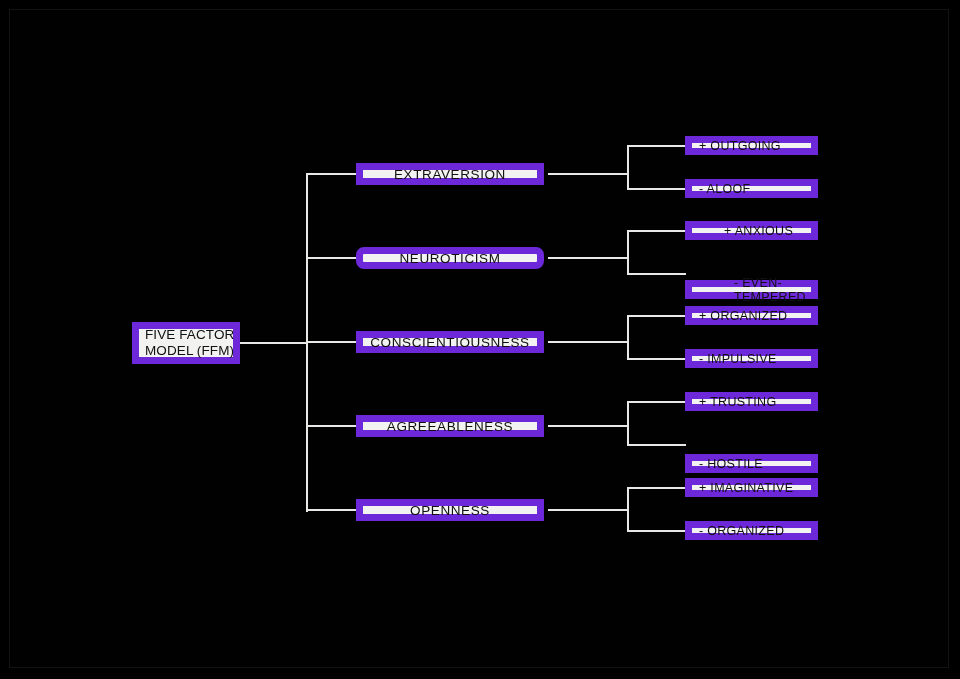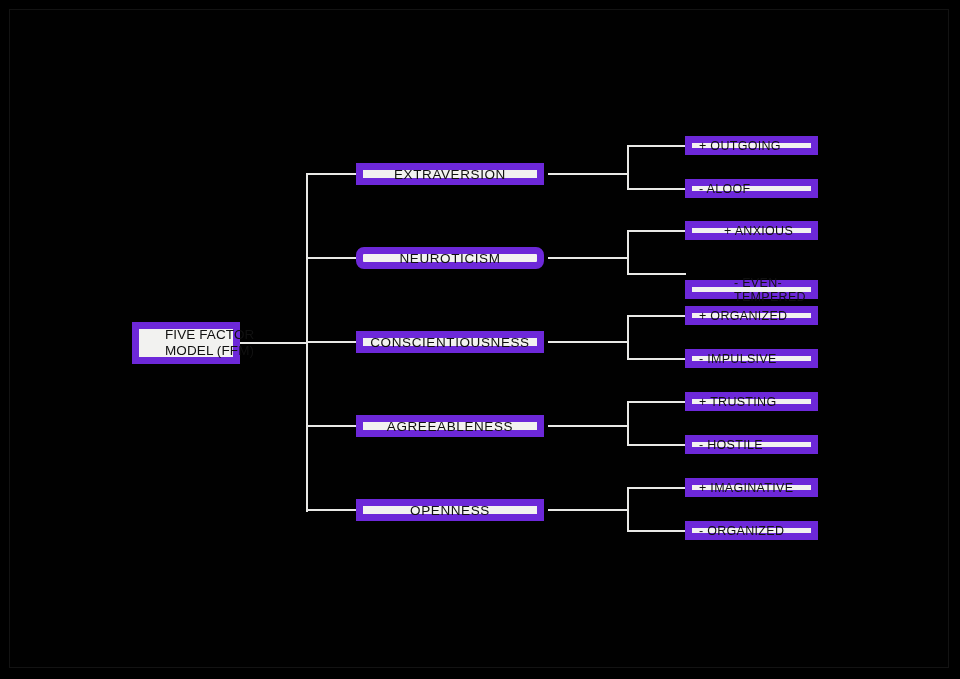--- a/index.html
+++ b/index.html
@@ -44,21 +44,21 @@
     width: 108px;
     height: 42px;
     padding: 3px 5px 3px 6px;
     font-size: 13.5px;
     line-height: 16.5px;
     flex-direction: column;
     align-items: flex-start;
     justify-content: center;
     letter-spacing: 0.1px;
   }
-  .node-root .line { display: block; white-space: nowrap; margin-left: 20px; }
+  .node-root .line { display: block; white-space: nowrap; }
 
   .node-factor {
     left: 356px;
     width: 188px;
     height: 22px;
     justify-content: center;
     font-size: 13.5px;
     letter-spacing: 0.6px;
   }
 
@@ -158,21 +158,21 @@
   <div class="node node-trait" style="top:306px;">
     <span>+ ORGANIZED</span>
   </div>
   <div class="node node-trait" style="top:349px;">
     <span>- IMPULSIVE</span>
   </div>
 
   <div class="node node-trait" style="top:392px;">
     <span>+ TRUSTING</span>
   </div>
-  <div class="node node-trait" style="top:435px;">
+  <div class="node node-trait" style="top:454px;">
     <span>- HOSTILE</span>
   </div>
 
   <div class="node node-trait" style="top:478px;">
     <span>+ IMAGINATIVE</span>
   </div>
   <div class="node node-trait" style="top:521px;">
     <span>- ORGANIZED</span>
   </div>
 </div>

